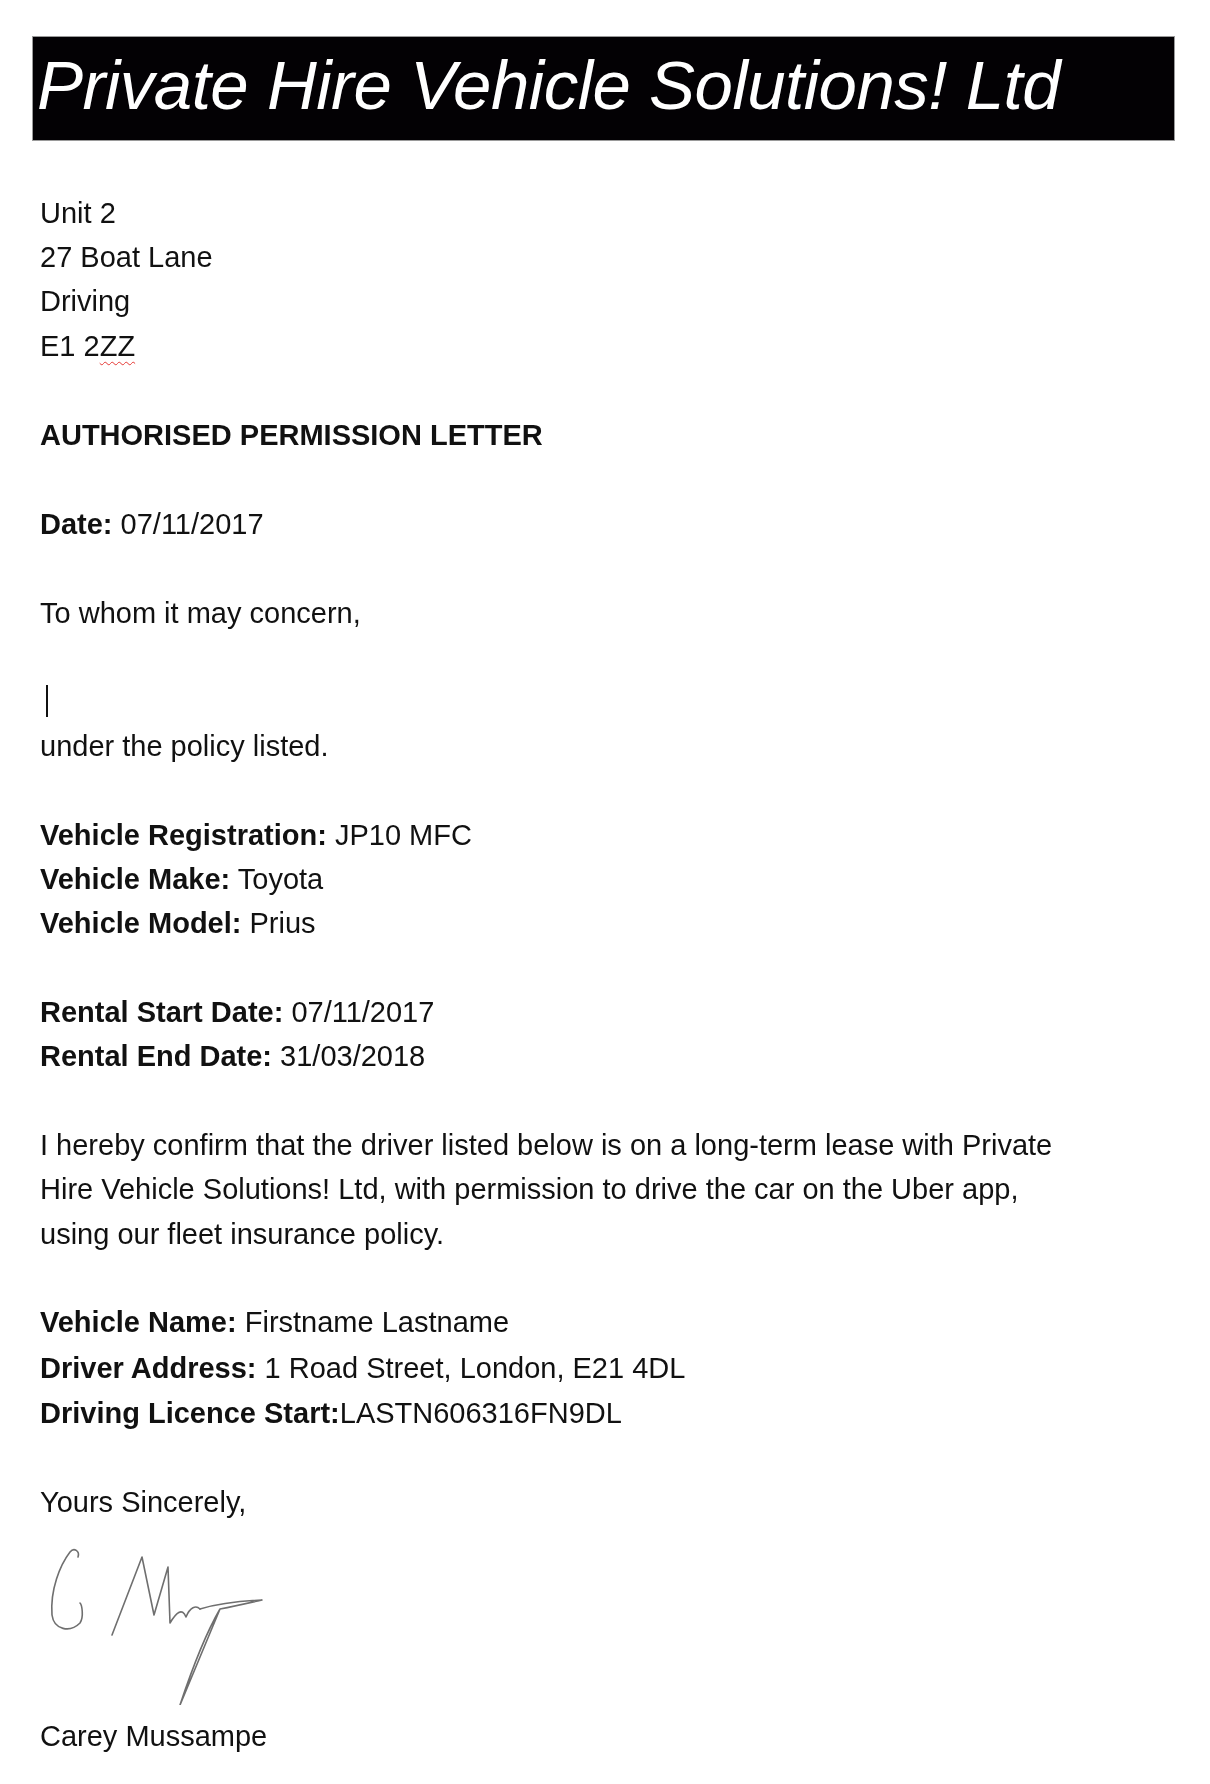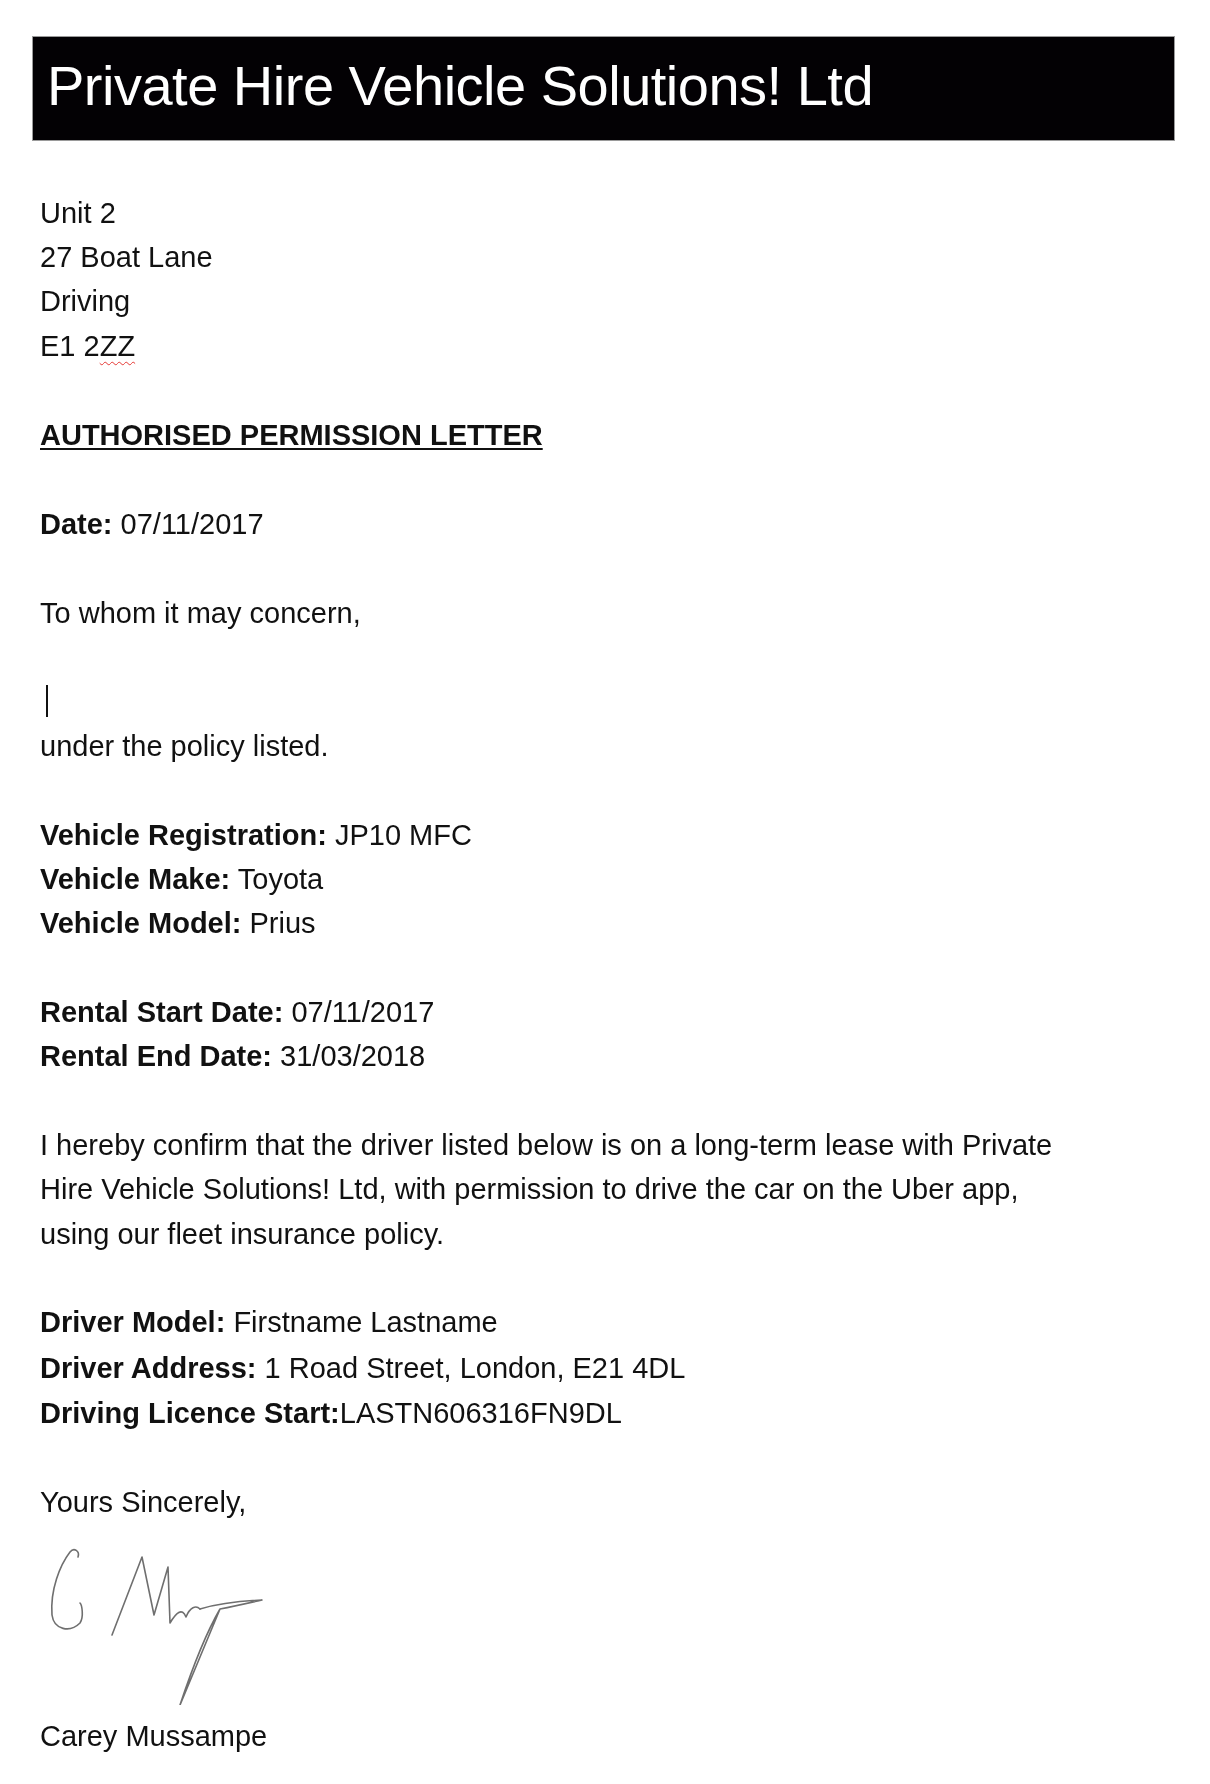--- a/index.html
+++ b/index.html
@@ -1,24 +1,24 @@
 <!DOCTYPE html>
 <html><head>
 <meta charset="utf-8">
 <style>
   html, body { margin: 0; padding: 0; background: #ffffff; }
   body { width: 1210px; height: 1784px; position: relative; overflow: hidden;
          font-family: "Liberation Sans", sans-serif; color: #111; }
   .banner { position: absolute; left: 32px; top: 36px; width: 1143px; height: 105px;
             background: #030104; border: 1px solid #9a9a9a; box-sizing: border-box; }
-  .banner-title { position: absolute; left: 14px; top: 14px; color: #fff; 
-                  font-size: 56px; line-height: 70px; letter-spacing: -0.5px; white-space: nowrap; }
+  .banner-title { position: absolute; left: 4px; top: 14px; color: #fff; font-style: italic;
+                  font-size: 69px; line-height: 70px; letter-spacing: -0.5px; white-space: nowrap; }
   .line { position: absolute; left: 40px; font-size: 29px; line-height: 44px; white-space: nowrap; }
   .b { font-weight: bold; }
-  .heading { font-weight: bold; text-decoration: underline; text-decoration-thickness: 2px; text-underline-offset: 3px; text-align: right; }
+  .heading { font-weight: bold; text-decoration-thickness: 2px; text-underline-offset: 3px; text-align: right; }
   .spell { text-decoration: underline wavy #e53935; text-decoration-thickness: 1px; text-underline-offset: 5px; }
   .caret { display: inline-block; width: 2px; height: 32px; background: #111; vertical-align: -5px; margin-left: 6px; }
   .sig { position: absolute; left: 30px; top: 1505px; width: 250px; height: 200px; }
 </style>
 </head>
 <body>
 
 <div class="banner">
   <div class="banner-title">Private Hire Vehicle Solutions! Ltd</div>
 </div>
@@ -41,21 +41,21 @@
 <div class="line" style="top:857px"><span class="b">Vehicle Make:</span> <span>Toyota</span></div>
 <div class="line" style="top:901px"><span class="b">Vehicle Model:</span> <span>Prius</span></div>
 
 <div class="line" style="top:990px"><span class="b">Rental Start Date:</span> <span>07/11/2017</span></div>
 <div class="line" style="top:1034px"><span class="b">Rental End Date:</span> <span>31/03/2018</span></div>
 
 <div class="line" style="top:1123px">I hereby confirm that the driver listed below is on a long-term lease with Private</div>
 <div class="line" style="top:1167px">Hire Vehicle Solutions! Ltd, with permission to drive the car on the Uber app,</div>
 <div class="line" style="top:1212px">using our fleet insurance policy.</div>
 
-<div class="line" style="top:1300px"><span class="b">Driver Model:</span> <span>Firstname Lastname</span></div>
+<div class="line" style="top:1300px"><span class="b">Vehicle Name:</span> <span>Firstname Lastname</span></div>
 <div class="line" style="top:1346px"><span class="b">Driver Address:</span> <span>1 Road Street, London, E21 4DL</span></div>
 <div class="line" style="top:1391px"><span class="b">Driving Licence Start:</span><span>LASTN606316FN9DL</span></div>
 
 <div class="line" style="top:1480px">Yours Sincerely,</div>
 
 <svg class="sig" viewBox="0 0 250 200">
   <g fill="none" stroke="#6f6f6f" stroke-width="1.6" stroke-linecap="round" stroke-linejoin="round">
     <path d="M48 52 C50 46 44 42 40 47 C30 60 20 85 22 110 C24 125 40 128 50 118 C54 112 52 100 50 98"></path>
     <path d="M82 130 L112 52 L124 110 L138 62 L140 118 C146 108 152 102 156 112 C160 102 166 100 170 104"></path>
     <path d="M170 104 C190 98 210 96 232 95 C214 99 200 102 190 104 L150 200 C160 170 176 128 190 104"></path>

